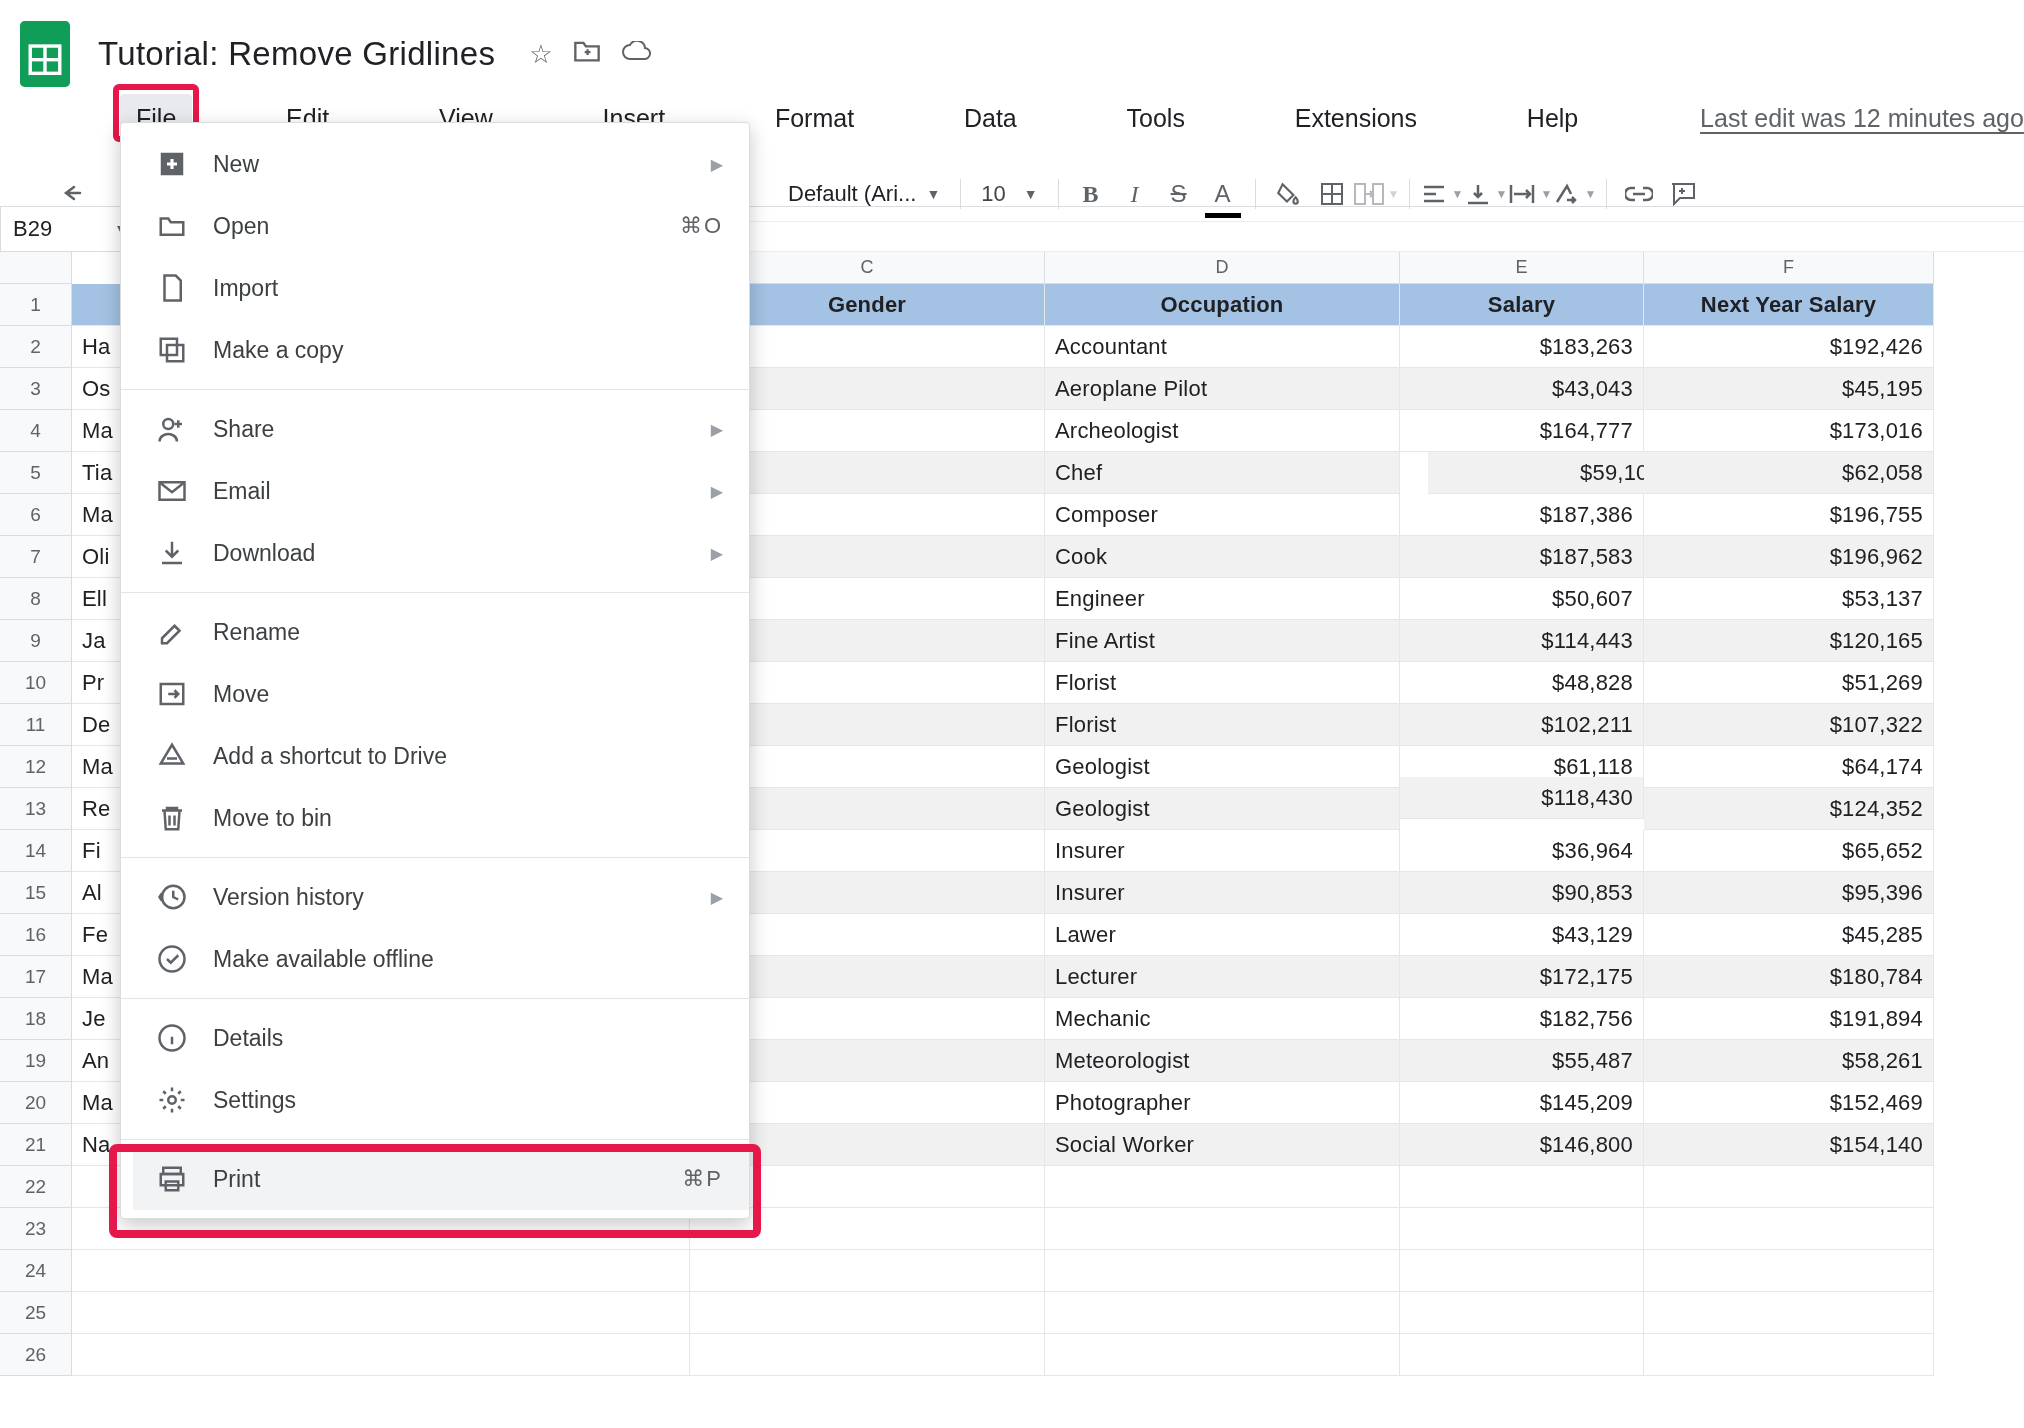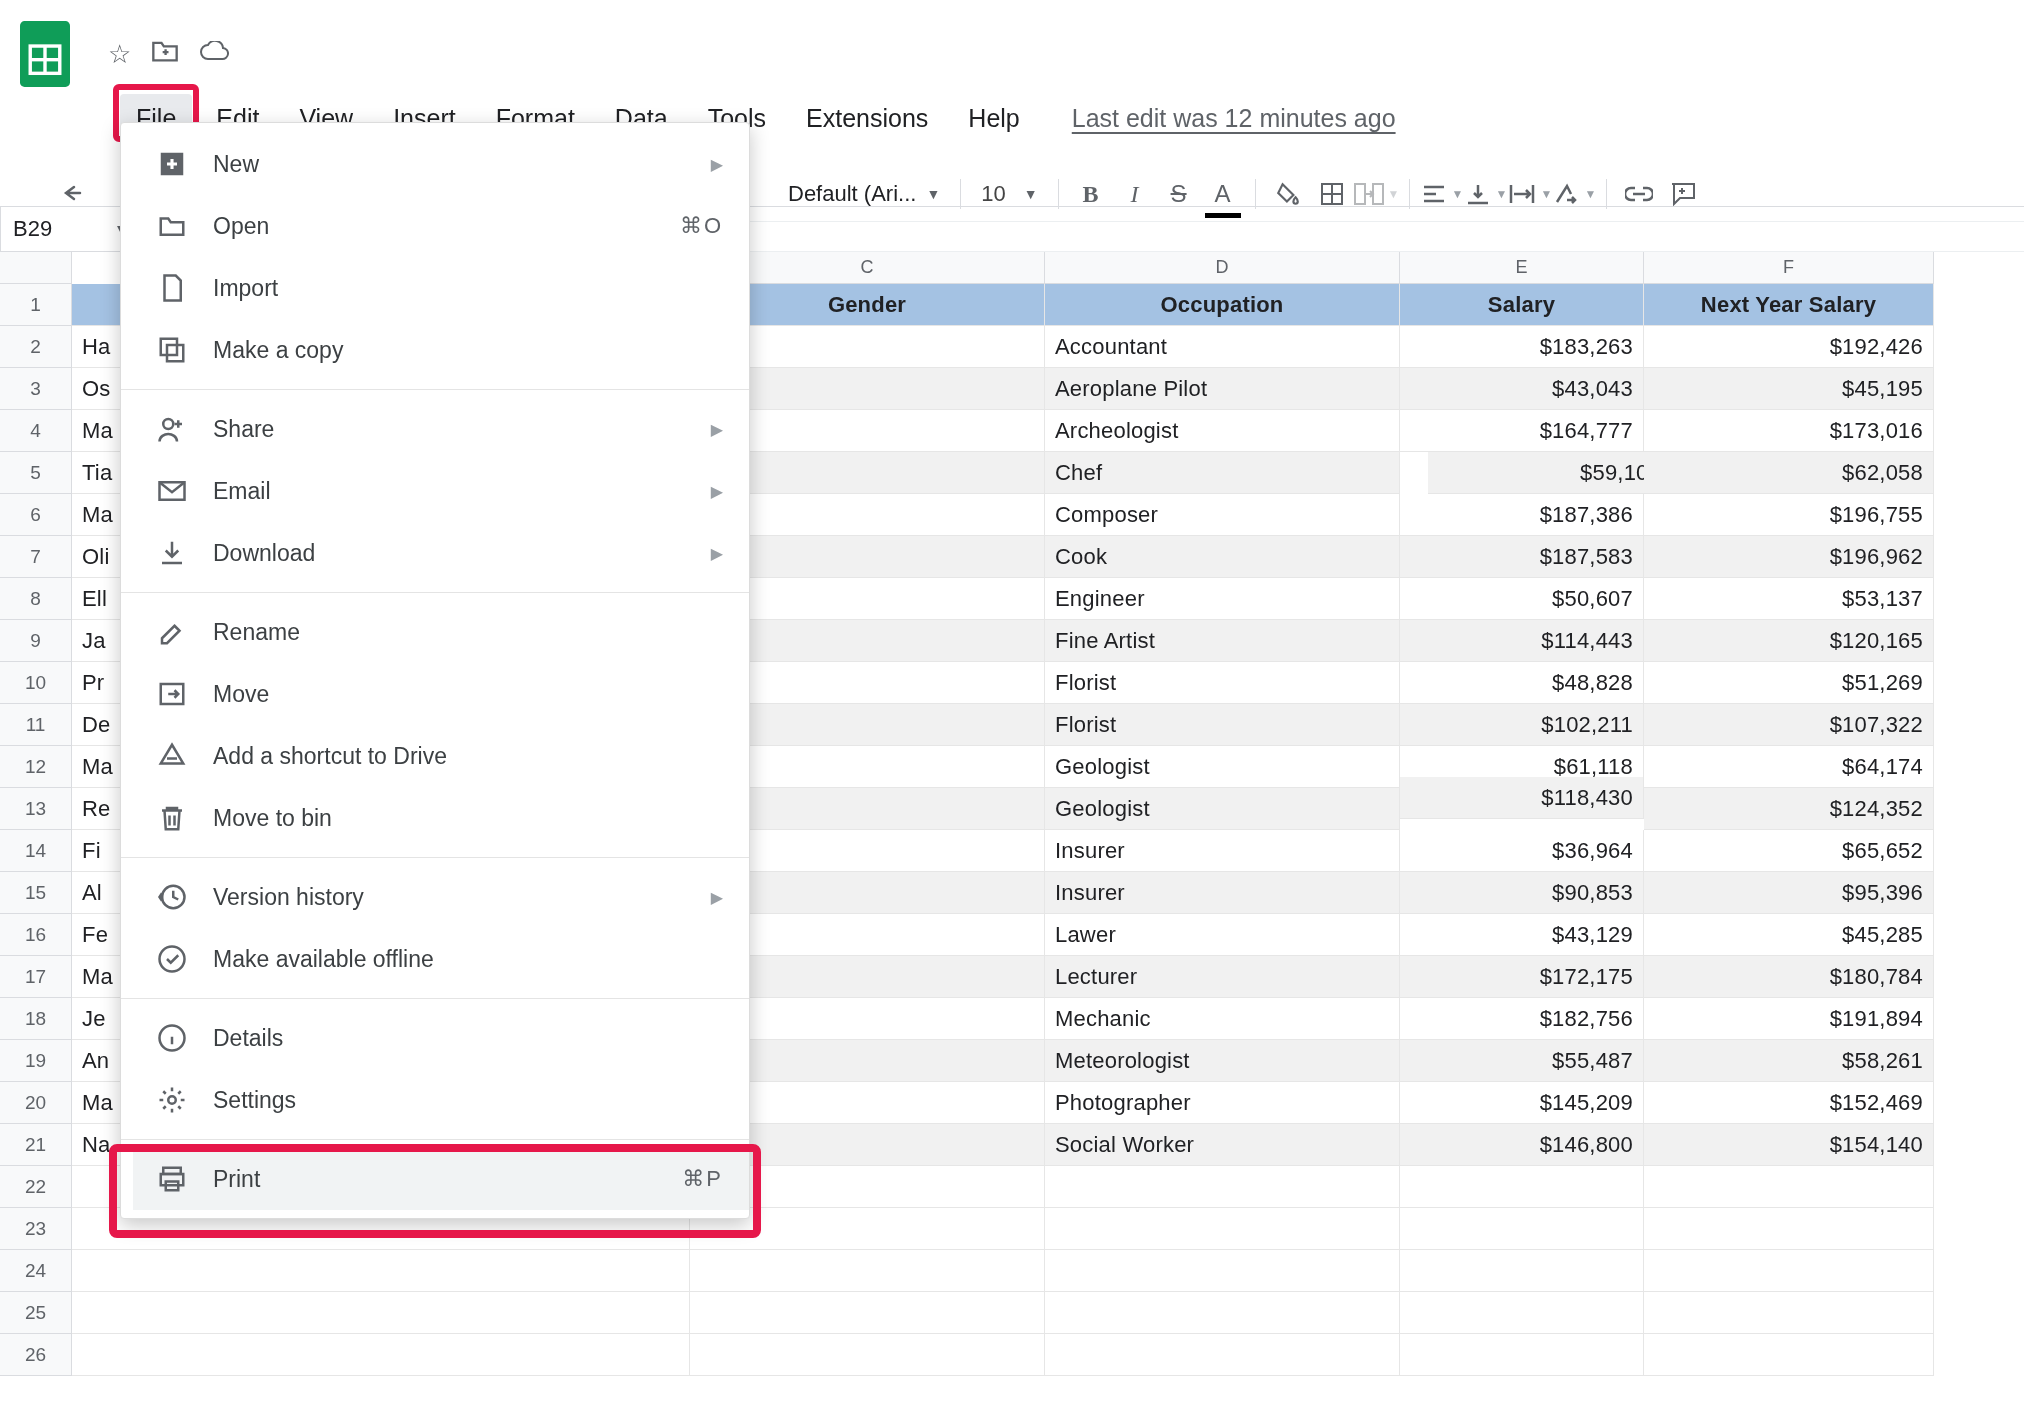--- a/index.html
+++ b/index.html
@@ -3,21 +3,21 @@
 <meta charset="utf-8">
 <style>
   * { box-sizing: border-box; margin:0; padding:0; }
   html,body{ width:2024px; height:1428px; font-family:Arial, "Helvetica Neue", sans-serif; background:#fff; color:#202124; overflow:hidden; font-size:21px; }
   .titlebar{ display:flex; align-items:center; padding:18px 0 0 20px; gap:24px; }
   .sheets-logo{ width:54px; height:72px; position:relative; display:flex; align-items:center; }
   .sheets-logo svg{ width:50px; height:66px; }
   .doc-title{ font-size:33px; letter-spacing:.3px; color:#202124; }
   .title-icons{ display:flex; gap:20px; margin-left:10px; align-items:center; color:#5f6368}
   .title-icons span{ font-size:26px; }
-  .menubar{ display:flex; align-items:center; gap:8px; padding:4px 0 0 120px; font-size:25px; color:#202124; position:relative; }
+  .menubar{ display:flex; align-items:center; gap:8px; padding:4px 0 0 120px; font-size:25px; color:#202124; position:relative;justify-content:space-between; }
   .menubar .menu-item{ padding:10px 16px; border-radius:4px; position:relative; }
   .file-callout{ position:absolute; left:113px; top:-6px; width:86px; height:58px; border:6px solid #e6174a; border-radius:6px; pointer-events:none; }
   .file-bg{ background:#e8eaed; }
   .last-edit{ margin-left:28px; color:#5f6368; text-decoration:underline; text-underline-offset:5px; }
 
   .toolbar{ margin:24px 0 0 0; height:55px; display:flex; align-items:center; padding-left:54px; gap:0; color:#444; position:relative; border-bottom:1px solid #eceff1;}
   .toolbar .tb{ display:flex; align-items:center; justify-content:center; min-width:44px; height:44px; font-size:24px; color:#5f6368; }
   .toolbar .sep{ width:1px; height:30px; background:#dadce0; margin:0 10px; }
   .font-box{ display:flex; align-items:center; gap:10px; font-size:22px; padding:0 10px; color:#202124;}
   .font-box .caret{ color:#5f6368; font-size:14px; }
@@ -61,20 +61,21 @@
 
 <div class="titlebar">
   <div class="sheets-logo">
     <svg viewBox="0 0 44 58">
         <rect x="0" y="0" width="44" height="58" rx="4" fill="#0f9d58"></rect>
         <rect x="9" y="22" width="26" height="24" fill="none" stroke="#fff" stroke-width="3"></rect>
         <line x1="22" y1="22" x2="22" y2="46" stroke="#fff" stroke-width="3"></line>
         <line x1="9" y1="34" x2="35" y2="34" stroke="#fff" stroke-width="3"></line>
       </svg>
   </div>
+  <div class="doc-title">Tutorial: Remove Gridlines</div>
   <div class="title-icons">
     <span>☆</span>
     <span><svg width="28" height="24" viewBox="0 0 24 20">
           <path d="M2 3h7l2 3h11v12H2z" fill="none" stroke="#5f6368" stroke-width="2"></path>
           <path d="M10 11h5m-2.5-2.5v5" stroke="#5f6368" stroke-width="2"></path>
         </svg></span>
     <span><svg width="30" height="22" viewBox="0 0 30 22">
           <path d="M9 18a7 7 0 0 1 0-14 8 8 0 0 1 15 3 5.5 5.5 0 0 1-1 11H9z" fill="none" stroke="#5f6368" stroke-width="2"></path>
         </svg></span>
   </div>

